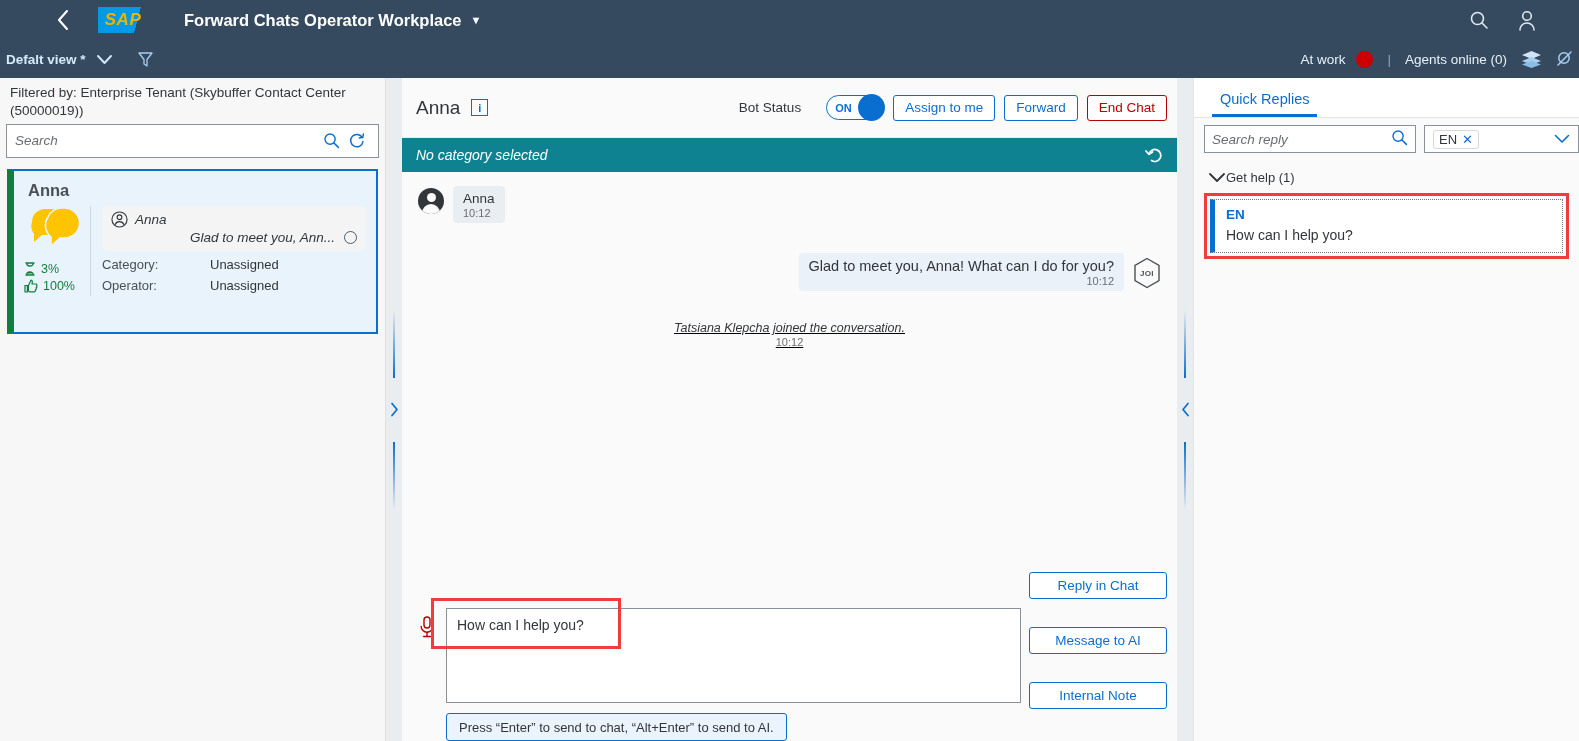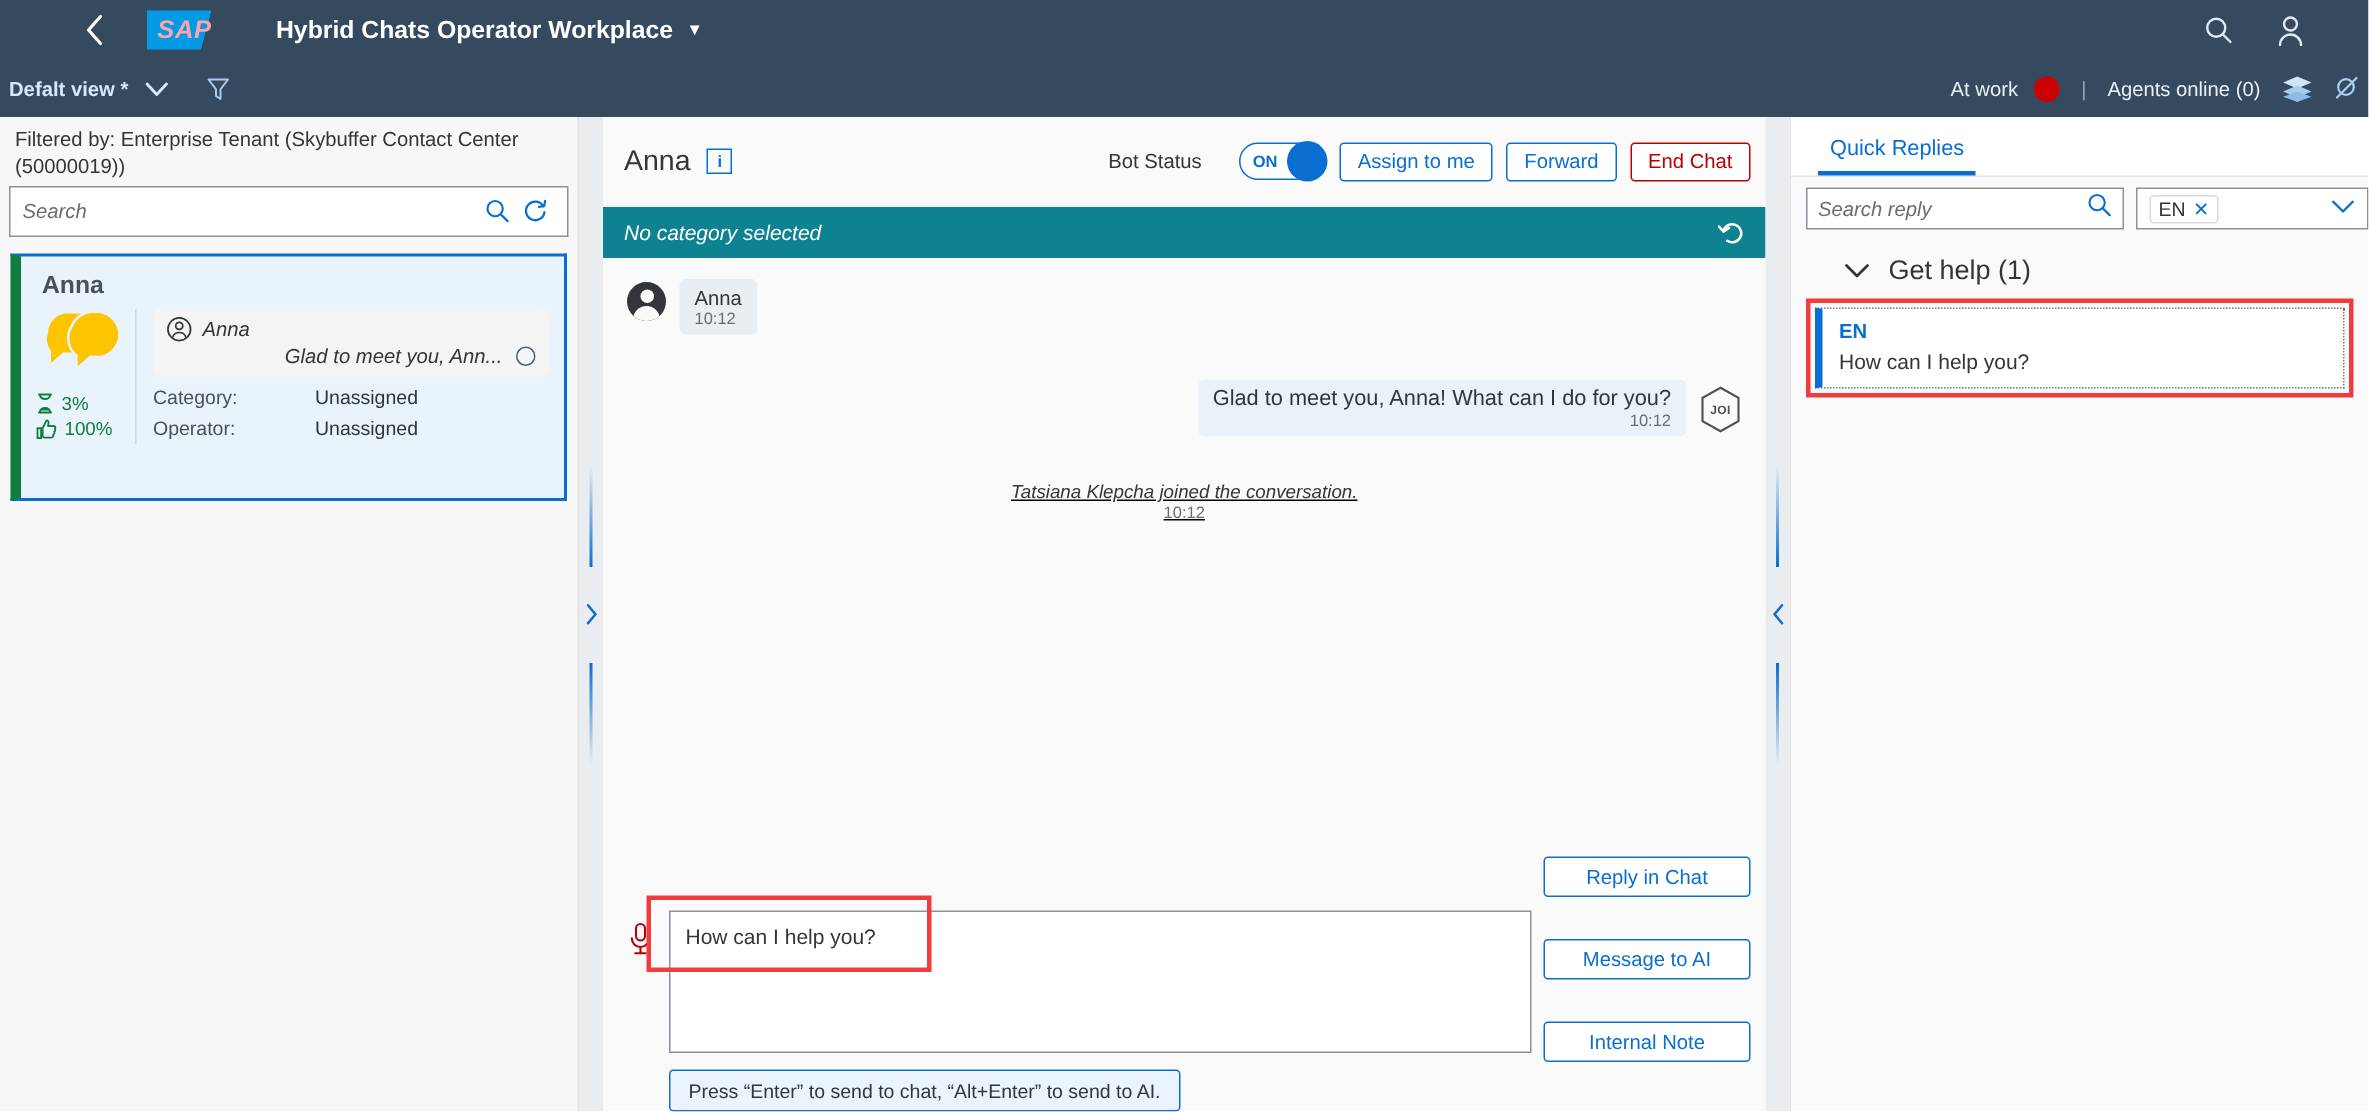--- a/index.html
+++ b/index.html
@@ -23,21 +23,21 @@
   .back-chevron svg { display: block; }
   .sap-logo {
     margin-left: 18px; width: 62px; height: 26px; position: relative;
     display: flex; align-items: center; justify-content: center;
   }
   .sap-logo .wedge {
     position: absolute; inset: 0;
     background: linear-gradient(105deg, #029ae4 0%, #029ae4 62%, #354a5f 62.5%, #354a5f 100%);
   }
   .sap-logo .txt {
-    position: relative; color: #fca5a5; font-weight: bold; font-size: 17px;
+    position: relative; color: #eab308; font-weight: bold; font-size: 17px;
     letter-spacing: .5px; padding-right: 12px; font-style: italic;
   }
   .shell-title {
     margin-left: 24px; color: #fff; font-size: 16.5px; font-weight: bold;
     display: flex; align-items: center; gap: 9px; cursor: pointer;
   }
   .shell-title .caret { font-size: 11px; }
   .shell-right {
     margin-left: auto; display: flex; align-items: center; gap: 28px;
     padding-right: 42px;
@@ -270,22 +270,22 @@
     display: flex; align-items: center; padding: 0 8px; cursor: pointer;
   }
   .lang-token {
     display: inline-flex; align-items: center; gap: 5px; border: 1px solid #d9d9d9;
     border-radius: 3px; padding: 1px 5px; font-size: 13px; color: #32363a;
   }
   .lang-x { color: #0a6ed1; cursor: pointer; }
   .lang-caret { margin-left: auto; color: #0a6ed1; }
 
   .group-row {
-    display: flex; align-items: center; gap: 12px; padding: 10px 0 8px 14px;
-    font-size: 18px; color: #32363a; cursor: pointer; margin-left: 21px;
+    display: flex; align-items: center; padding: 10px 0 8px 14px;
+    font-size: 13px; color: #32363a; cursor: pointer;
   }
   .qr-item-wrap { margin: 0 10px; position: relative; }
   .qr-hl { border: 3px solid #f03c3c; padding: 3px; }
   .qr-item {
     background: #fff; border: 1px dotted #767676; border-left: 5px solid #0a6ed1;
     padding: 7px 10px 9px 11px; cursor: pointer;
   }
   .qr-lang { font-size: 13.5px; font-weight: bold; color: #0a6ed1; }
   .qr-text { font-size: 14px; color: #32363a; margin-top: 5px; }
 </style>
@@ -298,21 +298,21 @@
     <div class="back-chevron">
       <svg width="15" height="22" viewBox="0 0 15 22">
         <polyline points="11,2 3,11 11,20" fill="none" stroke="#ffffff" stroke-width="2.1" stroke-linecap="round" stroke-linejoin="round"></polyline>
       </svg>
     </div>
     <div class="sap-logo">
       <div class="wedge"></div>
       <div class="txt">SAP</div>
     </div>
     <div class="shell-title">
-      <span>Hybrid Chats Operator Workplace</span>
+      <span>Forward Chats Operator Workplace</span>
       <span class="caret">▼</span>
     </div>
     <div class="shell-right">
       <div class="shell-icon">
         <svg width="20" height="20" viewBox="0 0 20 20">
           <circle cx="8.5" cy="8.5" r="6" fill="none" stroke="#dfe9f2" stroke-width="1.6"></circle>
           <line x1="13" y1="13" x2="18" y2="18" stroke="#dfe9f2" stroke-width="1.6" stroke-linecap="round"></line>
         </svg>
       </div>
       <div class="shell-icon">

